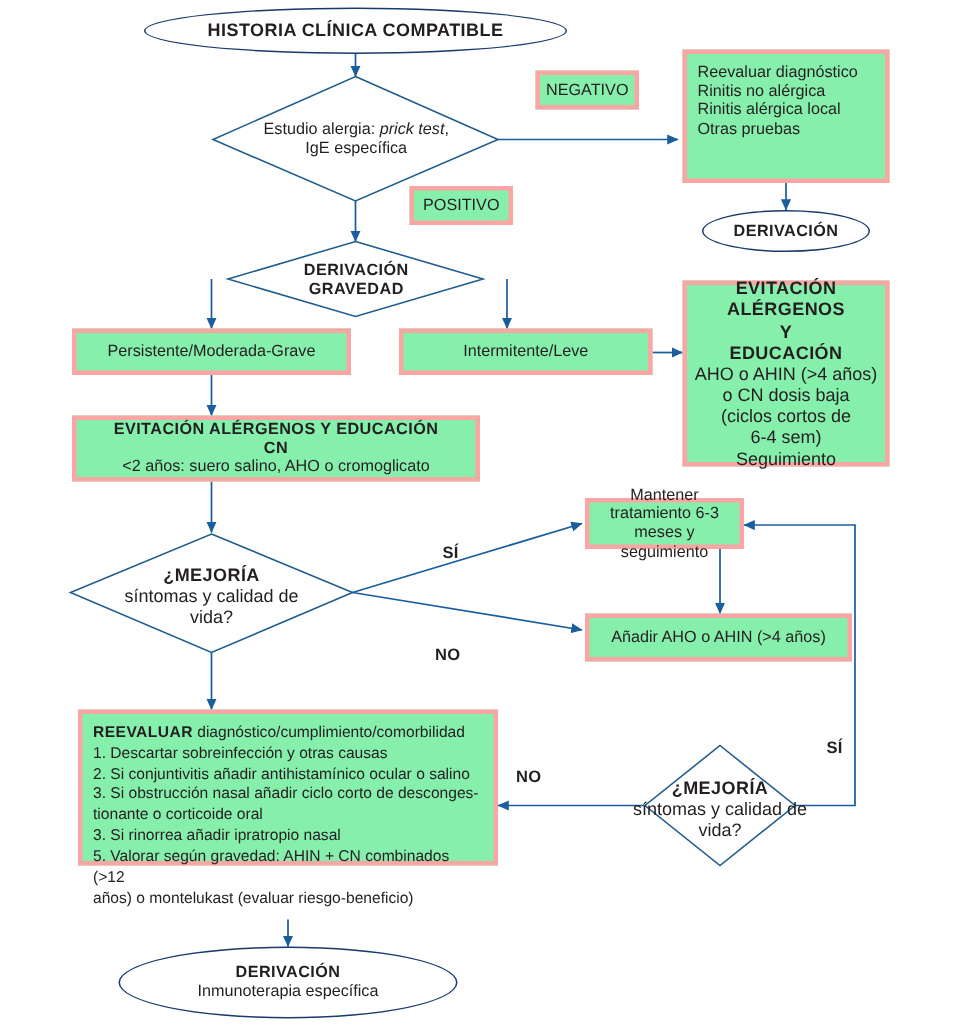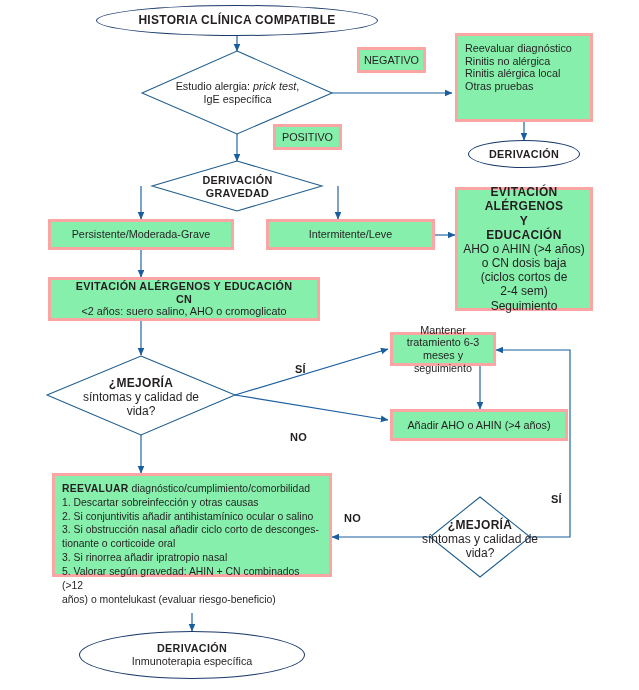--- a/index.html
+++ b/index.html
@@ -176,21 +176,21 @@
   </div>
 
   <div class="node box f10" style="left:455px;top:187px;width:138px;height:124px;">
     <div class="inner" style="padding:4px 4px;">
       <div class="t-cap">EVITACIÓN ALÉRGENOS</div>
       <div class="t-cap">Y</div>
       <div class="t-cap">EDUCACIÓN</div>
       <div>AHO o AHIN (&gt;4 años)</div>
       <div>o CN dosis baja</div>
       <div>(ciclos cortos de</div>
-      <div>2-4 sem)</div>
+      <div>6-4 sem)</div>
       <div>Seguimiento</div>
     </div>
   </div>
 
   <div class="node box f105" style="left:48px;top:277px;width:272px;height:44px;">
     <div class="inner" style="padding:11px 4px;">
       <div class="t-cap">EVITACIÓN ALÉRGENOS Y EDUCACIÓN</div>
       <div class="t-cap">CN</div>
       <div>&lt;2 años: suero salino, AHO o cromoglicato</div>
     </div>

